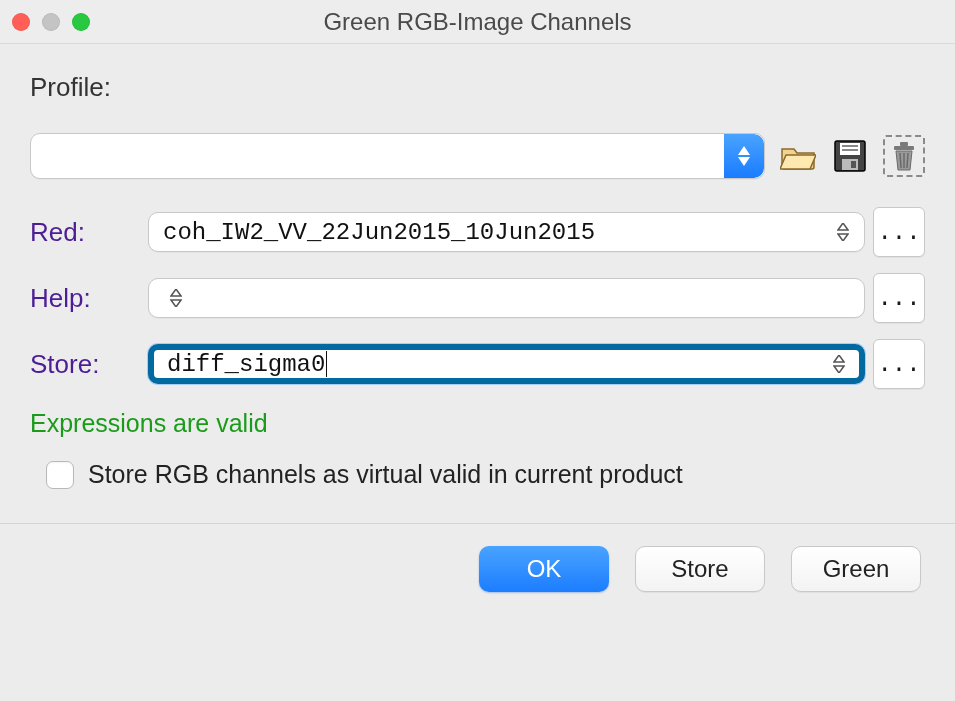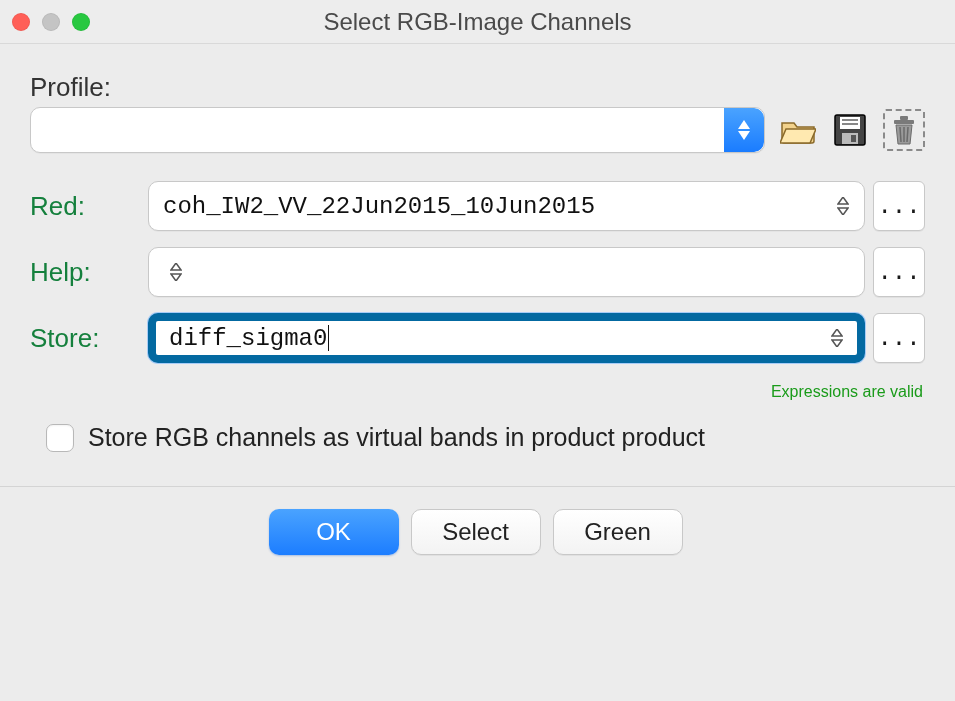--- a/index.html
+++ b/index.html
@@ -27,21 +27,21 @@
   .tl.min   { background: #c4c4c4; }
   .tl.max   { background: #28c840; }
   .title-text {
     position: absolute; left: 0; right: 0; text-align: center;
     font-size: 24px; color: #4a4a4a; font-weight: 400;
     pointer-events: none;
   }
 
   .content { padding: 28px 30px 20px 30px; }
 
-  .profile-label { font-size: 26px; color: #333; margin-bottom: 4px; }
+  .profile-label { font-size: 26px; color: #333; margin-bottom: 30px; }
 
   .profile-row { display: flex; align-items: center; gap: 14px; margin-bottom: 28px; }
 
   .profile-combo {
     flex: 1; height: 46px;
     background: #fff; border: 1px solid #c8c8c8; border-radius: 10px;
     display: flex; align-items: stretch; overflow: hidden;
     box-shadow: 0 1px 0 rgba(0,0,0,.03);
   }
   .profile-combo .pc-text { flex: 1; padding: 0 14px; display: flex; align-items: center; }
@@ -57,29 +57,29 @@
     border: 2px dashed #8a8a8a; border-radius: 3px; width: 42px; height: 42px; padding:3px;
   }
 
   .channel-row {
     display: grid;
     grid-template-columns: 110px 1fr 52px;
     align-items: center;
     gap: 8px;
     margin-bottom: 16px;
   }
-  .channel-label { font-size: 26px; color: #15803d; }
+  .channel-label { font-size: 26px; color: #4c1d95; }
 
   .combo {
-    height: 50px; background:#fff; border:1px solid #c8c8c8; border-radius:10px;
+    height: 40px; background:#fff; border:1px solid #c8c8c8; border-radius:10px;
     display:flex; align-items:center; padding:0 8px 0 14px;
     box-shadow: 0 1px 0 rgba(0,0,0,.03);
   }
   .combo.focused {
-    border:8px solid #0369a1;
+    border:6px solid #0369a1;
     box-shadow: 0 0 0 1px rgba(122,183,255,.6);
     padding:0 7px 0 13px;
   }
   .combo .combo-text { flex:1; font-family: Menlo, "Courier New", monospace; font-size:24px; color:#111; white-space:nowrap; overflow:hidden; text-overflow:ellipsis; }
   .cursor {
     display:inline-block;
     width:1px; height:1.1em; background:#111;
     vertical-align:middle;
     margin-left:1px;
   }
@@ -89,33 +89,33 @@
   .stepper svg { display:block; }
 
   .ellipsis-btn {
     height:50px; width:52px; background:#fff; border:1px solid #c8c8c8; border-radius:6px;
     display:flex; align-items:center; justify-content:center;
     font-size:24px; color:#191919; font-family: Menlo, "Courier New", monospace;
     box-shadow: 0 1px 0 rgba(0,0,0,.05);
   }
 
   .valid-msg {
-    text-align:right; color:#1a9b1a; font-size:16px; margin: 20px 2px 22px 0;
+    color:#1a9b1a; font-size:25px; margin: 20px 2px 22px 0;
   }
 
   .checkbox-row { display:flex; align-items:center; gap:14px; margin: 4px 0 34px 16px; }
   .checkbox {
     width:28px; height:28px; border:1px solid #b8b8b8; border-radius:7px; background:#fff;
     box-shadow: inset 0 1px 2px rgba(0,0,0,.05);
   }
   .check-label { font-size:25px; color:#222; }
 
   .sep { height:1px; background:#d4d4d4; margin: 0 -30px 22px -30px; }
 
-  .button-row { display:flex; gap:12px; justify-content:center; padding-right: 4px; }
+  .button-row { display:flex; gap:26px; justify-content:flex-end; padding-right: 4px; }
   .btn {
     min-width:130px; padding:8px 28px; height:46px;
     border-radius:10px; border:1px solid #c8c8c8;
     font-size:24px; color:#222; background:linear-gradient(#ffffff,#f3f3f3);
     display:flex; align-items:center; justify-content:center;
     box-shadow: 0 1px 0 rgba(0,0,0,.05);
   }
   .btn.primary {
     background: linear-gradient(#4aa3ff,#1c7dff);
     color:#fff; border:none;
@@ -124,21 +124,21 @@
 </style>
 </head>
 <body>
 
 <div class="titlebar">
   <div class="traffic-lights">
     <div class="tl close"></div>
     <div class="tl min"></div>
     <div class="tl max"></div>
   </div>
-  <div class="title-text">Select RGB-Image Channels</div>
+  <div class="title-text">Green RGB-Image Channels</div>
 </div>
 
 <div class="content">
 
   <div class="profile-label">Profile:</div>
 
   <div class="profile-row">
     <div class="profile-combo">
       <div class="pc-text"></div>
       <div class="pc-arrows">
@@ -222,24 +222,24 @@
           </svg>
       </div>
     </div>
     <div class="ellipsis-btn">...</div>
   </div>
 
   <div class="valid-msg">Expressions are valid</div>
 
   <div class="checkbox-row">
     <div class="checkbox"></div>
-    <div class="check-label">Store RGB channels as virtual bands in product product</div>
+    <div class="check-label">Store RGB channels as virtual valid in current product</div>
   </div>
 
   <div class="sep"></div>
 
   <div class="button-row">
     <div class="btn primary">OK</div>
-    <div class="btn">Select</div>
+    <div class="btn">Store</div>
     <div class="btn">Green</div>
   </div>
 
 </div>
 
 </body></html>

